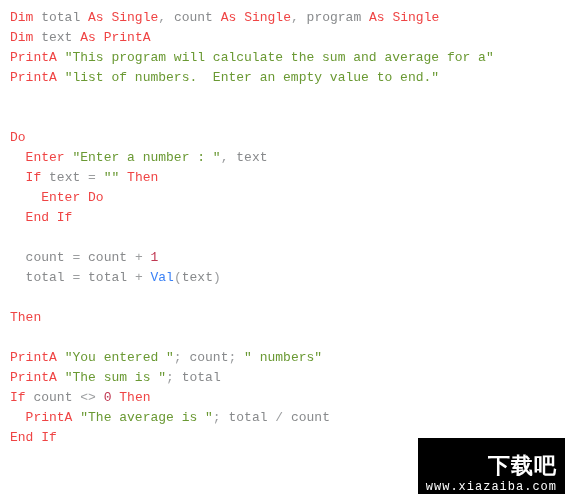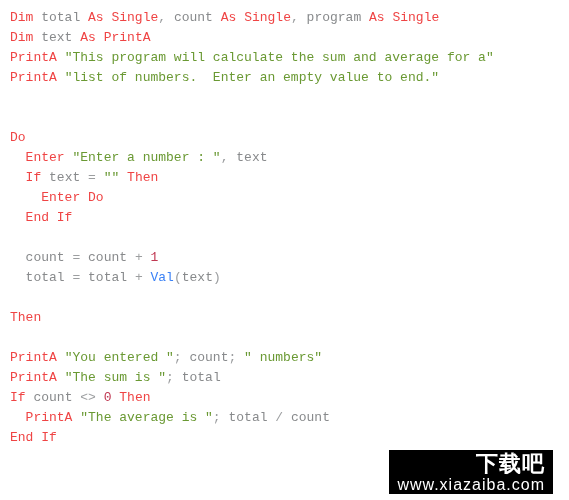--- a/index.html
+++ b/index.html
@@ -20,37 +20,37 @@
     white-space: pre;
   }
   .kw { color: #ef4444; }
   .var { color: #888a8c; }
   .punc { color: #9c9ea0; }
   .str { color: #6a9933; }
   .num { color: #c03852; }
   .fn { color: #3b82f6; }
   .watermark {
     position: absolute;
-    right: 16px;
+    right: 4px;
     bottom: 6px;
     background: #000;
     color: #fff;
-    font-family: Liberation Sans, sans-serif;
-    padding: 3px 8px 1px 8px;
+    font-family: Liberation Mono, monospace;
+    padding: 19px 8px 1px 8px;
     text-align: right;
     line-height: 1;
   }
   .watermark .big {
     font-size: 22px;
     font-weight: bold;
     letter-spacing: 1px;
     display: block;
   }
   .watermark .small {
-    font-size: 16px;
+    font-size: 12px;
     letter-spacing: 1px;
     display: block;
     margin-top: 2px;
   }
   .container { position: relative; width: 569px; height: 500px; }
 </style>
 </head>
 <body>
 
 <div class="container">

